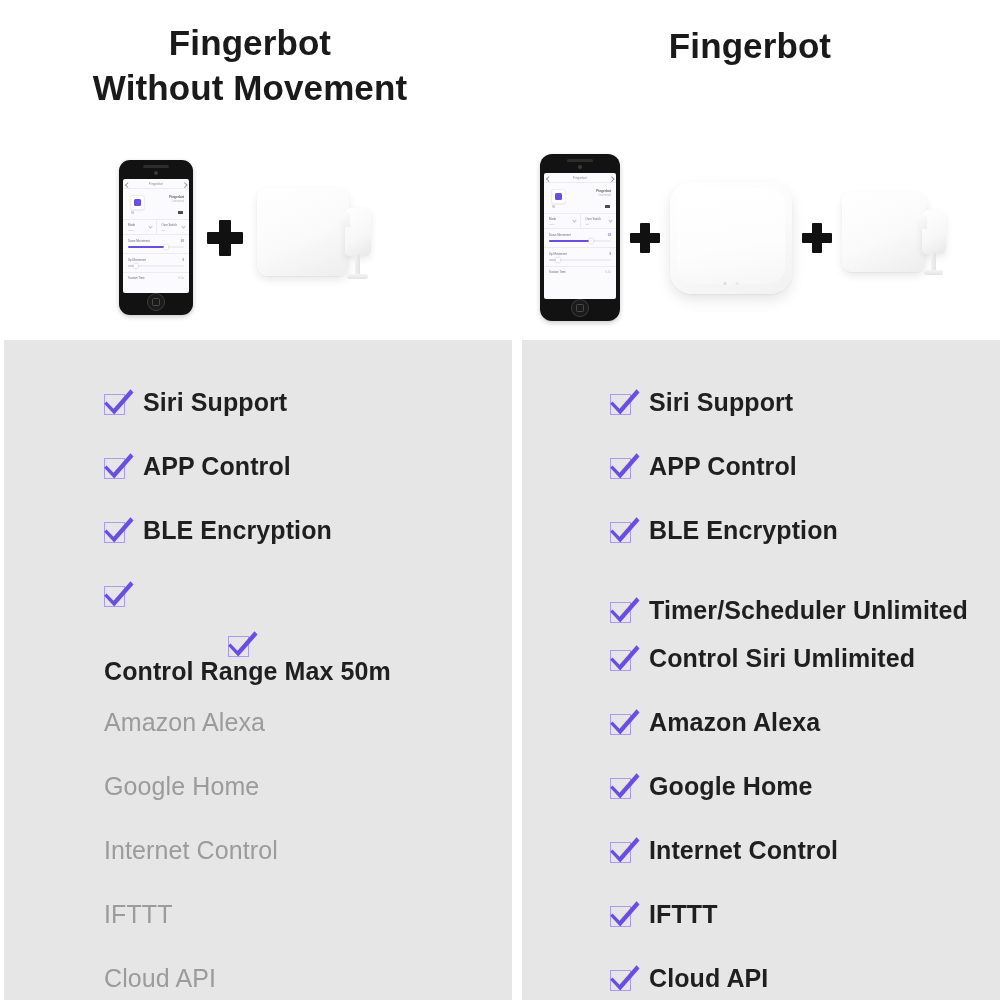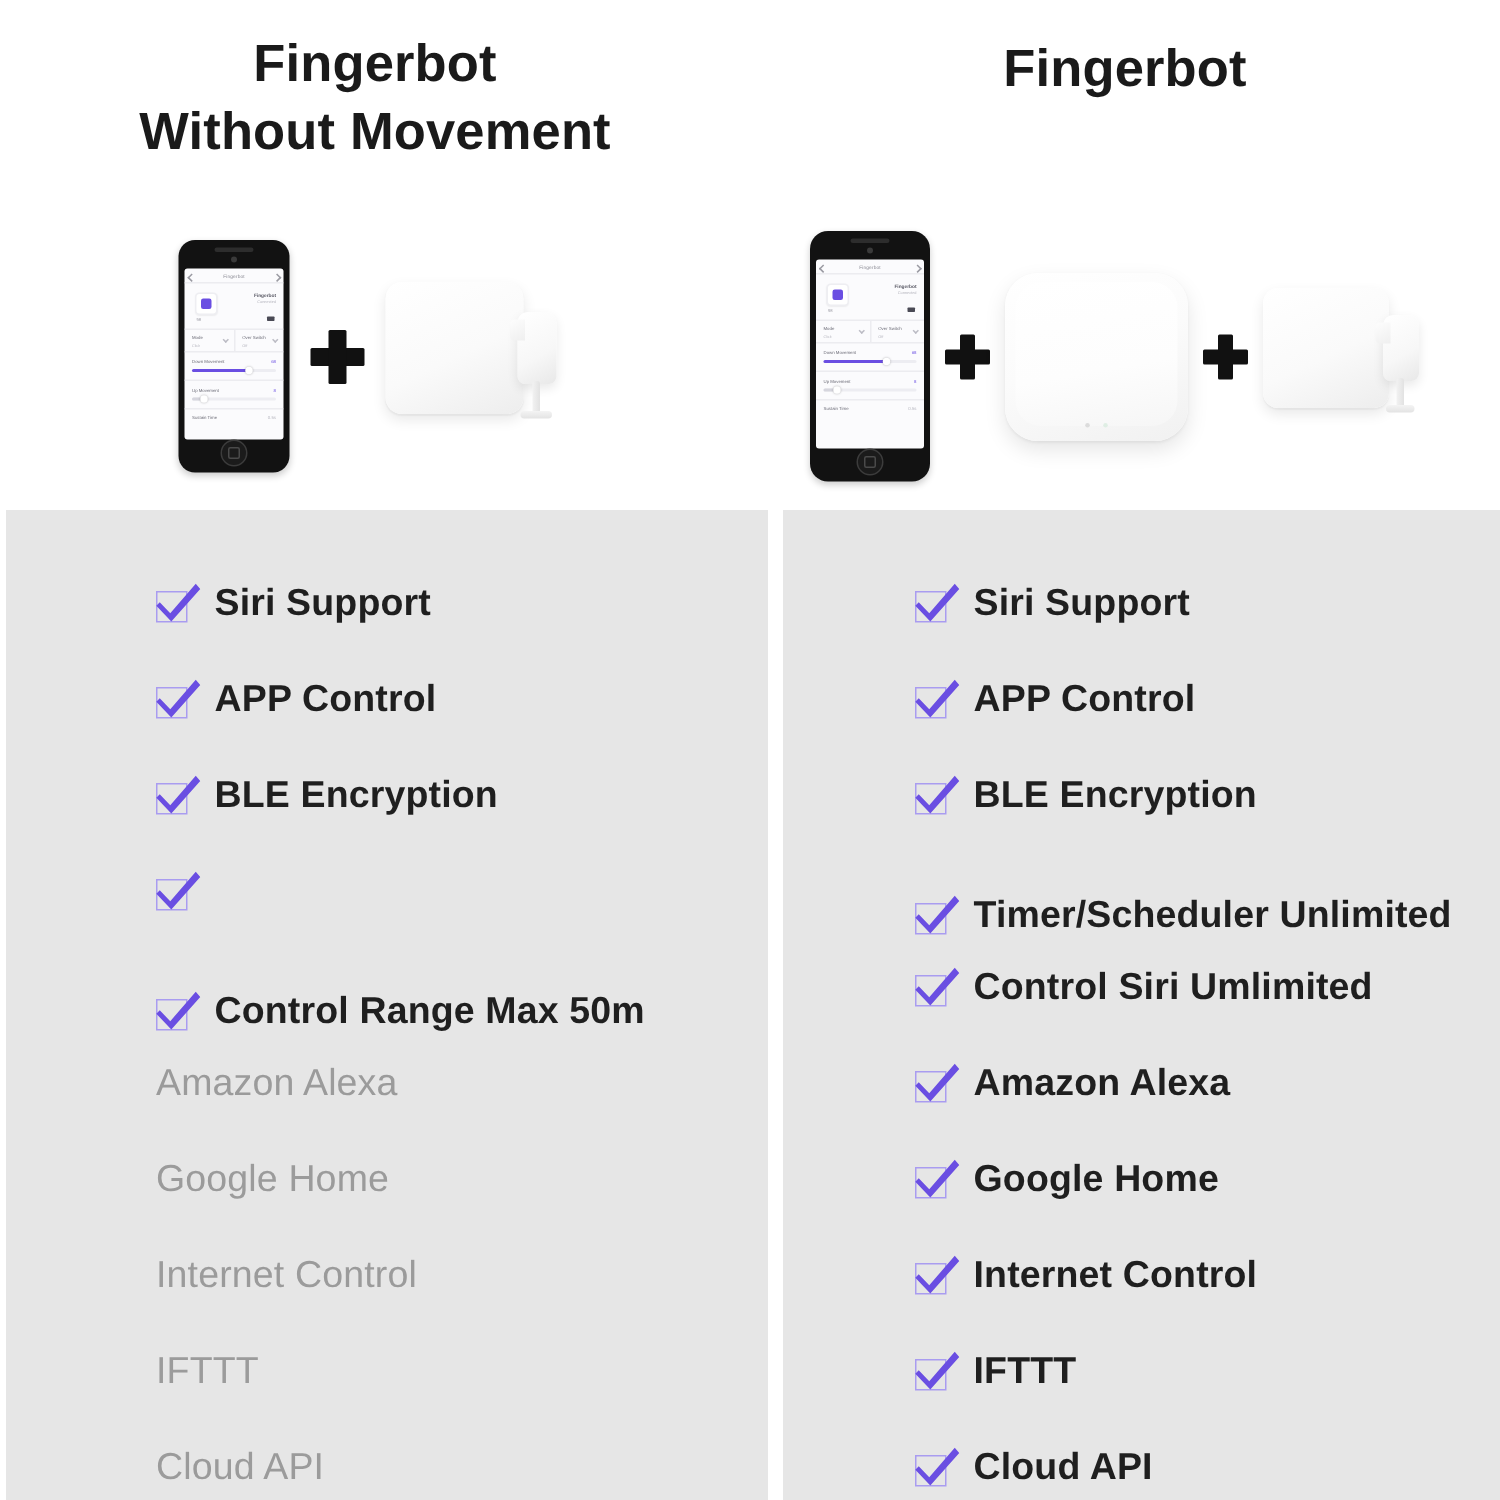--- a/index.html
+++ b/index.html
@@ -602,21 +602,21 @@
             <span class="feature-label">BLE Encryption</span>
           </div>
           <div class="feature-row" style="top: 236px;">
             <span class="checkbox">
               <span class="cbox"></span>
               <svg class="cmark" viewBox="0 0 31 31" xmlns="http://www.w3.org/2000/svg" aria-hidden="true">
                 <path d="M3.5 15.5 L10.5 22.8 L27.5 3.2 L30.5 6.6 L11.2 28.4 L1.2 17.8 Z" fill="#6a4ee2"></path>
               </svg>
             </span>
           </div>
-          <div class="feature-row" style="top: 316px;">
+          <div class="feature-row" style="top: 292px; flex-direction: column;">
             <span class="checkbox">
               <span class="cbox"></span>
               <svg class="cmark" viewBox="0 0 31 31" xmlns="http://www.w3.org/2000/svg" aria-hidden="true">
                 <path d="M3.5 15.5 L10.5 22.8 L27.5 3.2 L30.5 6.6 L11.2 28.4 L1.2 17.8 Z" fill="#6a4ee2"></path>
               </svg>
             </span>
             <span class="feature-label">Control Range Max 50m</span>
           </div>
           <div class="feature-row disabled" style="top: 364px;">
             <span class="feature-label">Amazon Alexa</span>

